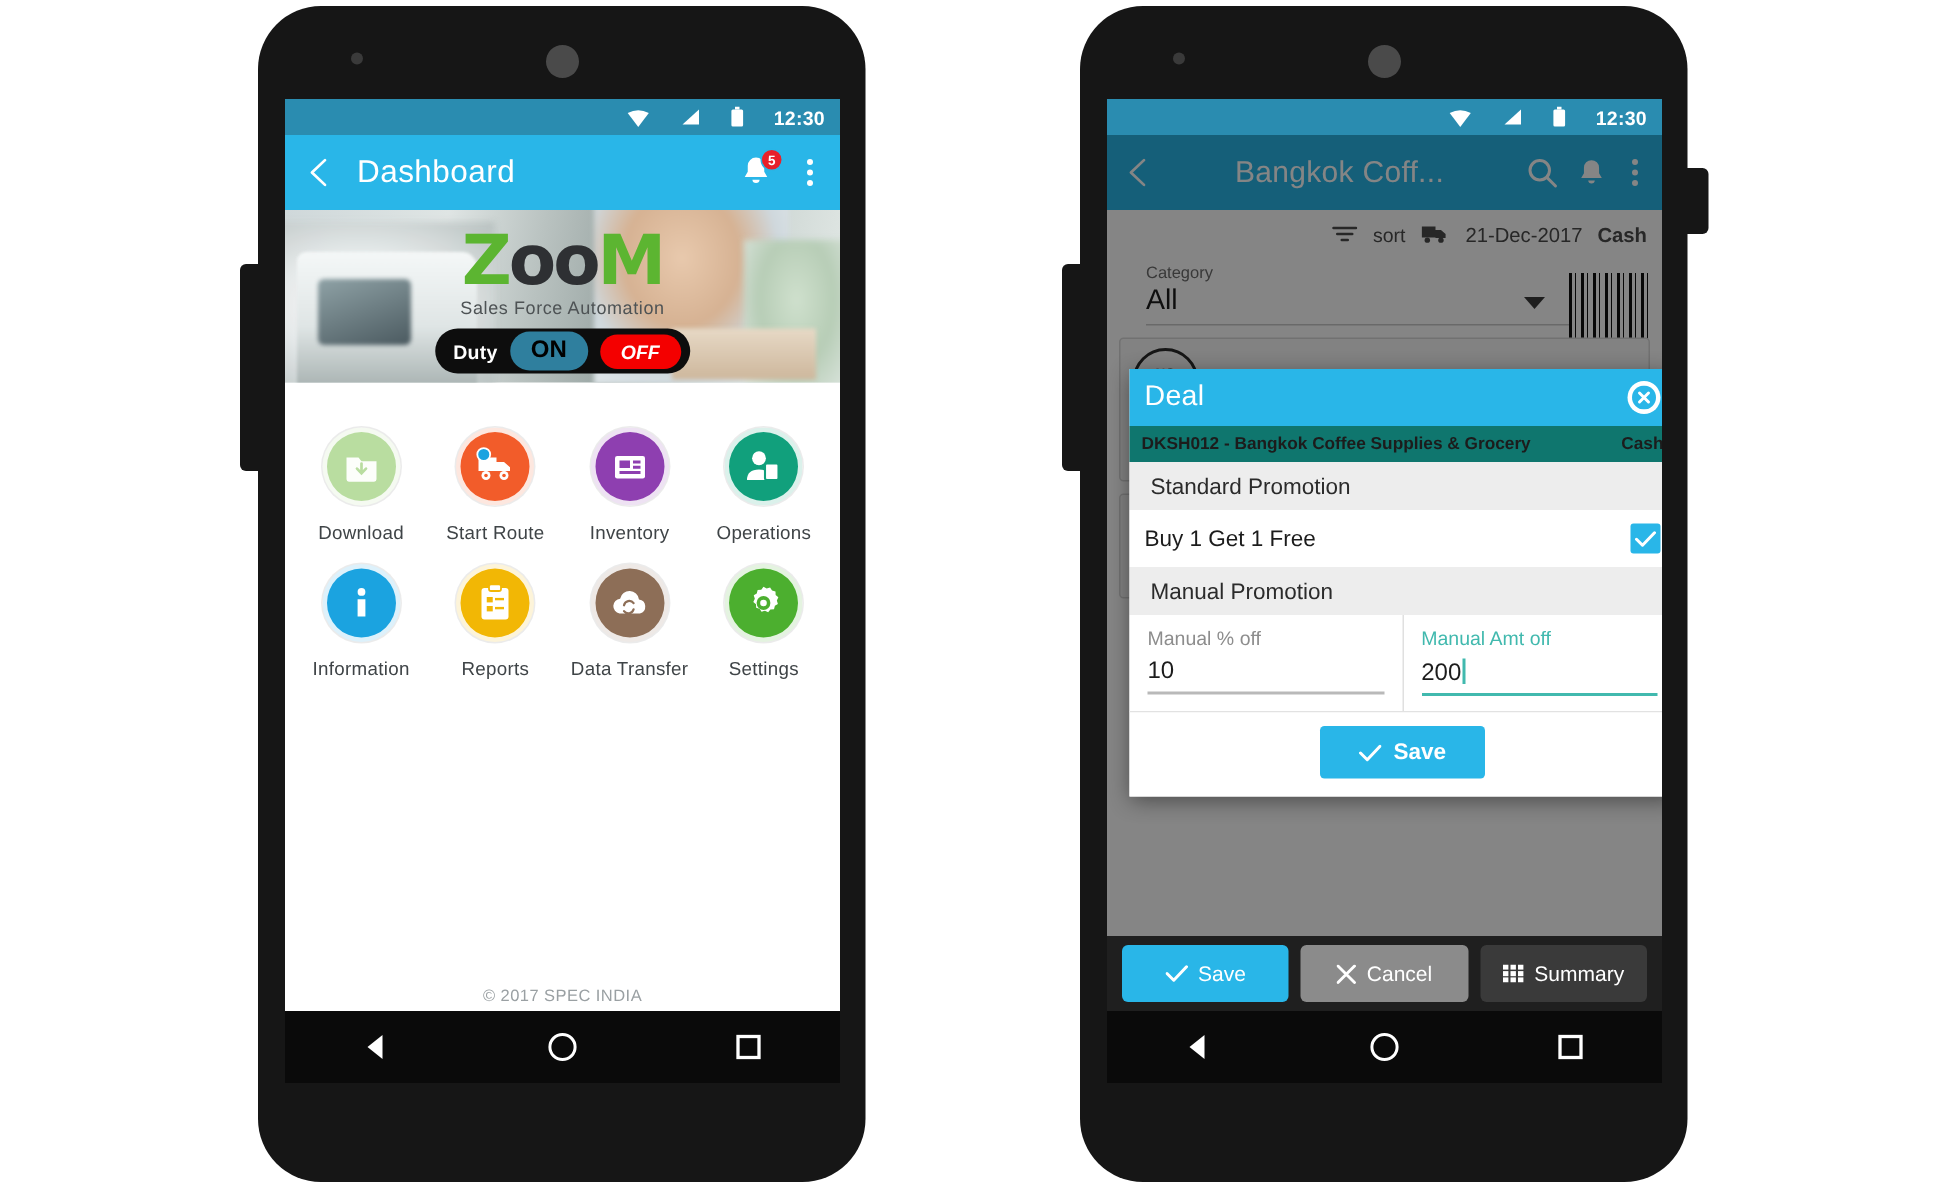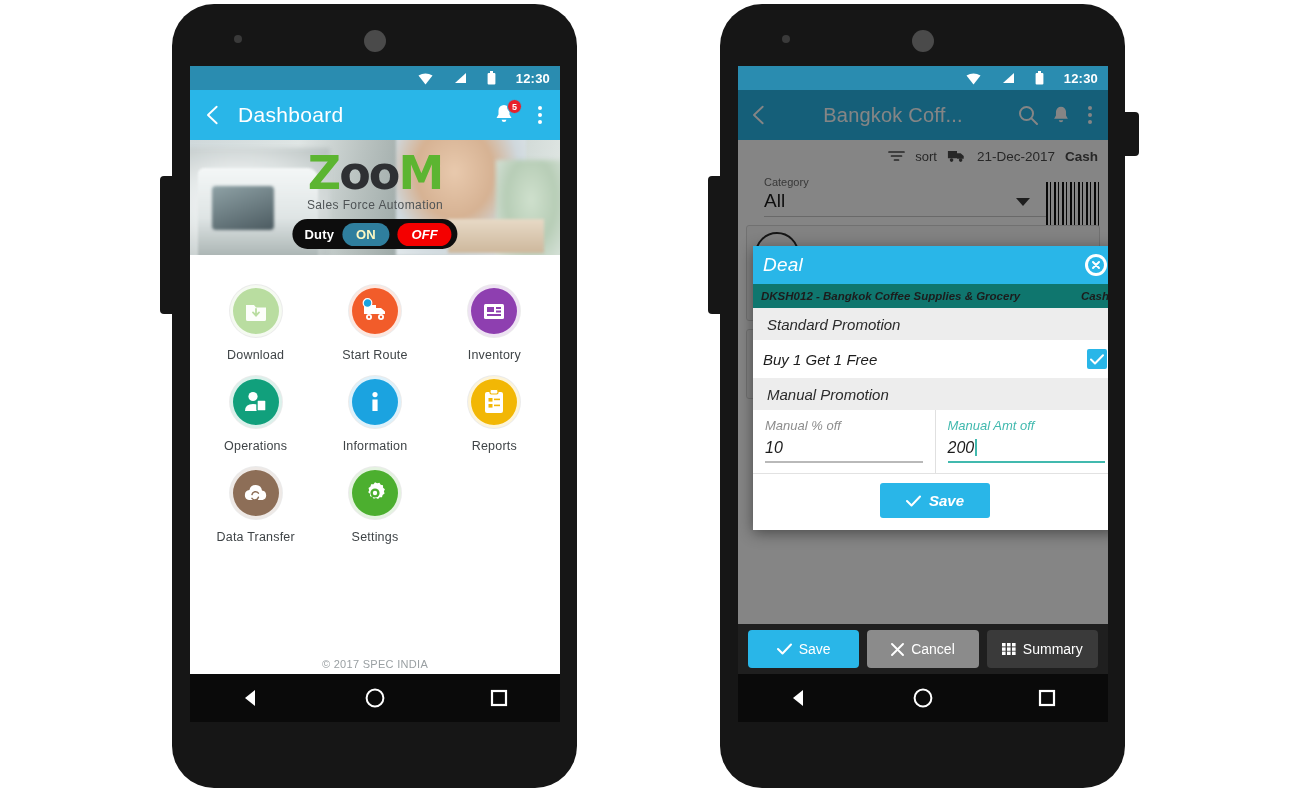--- a/index.html
+++ b/index.html
@@ -118,31 +118,31 @@
   .logo-sub {
     margin-top: 2px; color: #4e5355; font-size: 12px; letter-spacing: .4px;
   }
   .duty-pill {
     position: absolute; left: 50%; transform: translateX(-50%); bottom: 6px;
     background: #0d0d0d; border-radius: 22px; height: 30px;
     display: flex; align-items: center; padding: 0 6px 0 12px; gap: 8px;
   }
   .duty-label { color: #ffffff; font-size: 13px; font-weight: bold; letter-spacing: .2px;}
   .duty-on {
-    background: #2f7f9e; color: #fef9c3; font-size: 13px; font-weight: bold;
+    background: #2f7f9e; color: #000000; font-size: 16px; font-weight: bold;
     border-radius: 14px; padding: 4px 14px;
   }
   .duty-off {
     background: #f40000; color: #ffffff; font-size: 13px; font-weight: bold;
     border-radius: 14px; padding: 4px 14px; font-style: italic;
   }
 
   .grid {
     padding: 22px 6px 0 6px;
-    display: grid; grid-template-columns: repeat(3,1fr); row-gap: 6px;
+    display: grid; grid-template-columns: repeat(4,1fr); row-gap: 6px;
   }
   .tile { text-align: center; padding-top: 8px; }
   .tile .ring {
     width: 52px; height: 52px; border-radius: 50%;
     margin: 0 auto; display: flex; align-items: center; justify-content: center;
     border: 3px solid rgba(255,255,255,.85);
     box-shadow: 0 0 0 1px rgba(0,0,0,.08);
   }
   .tile .lbl {
     margin-top: 11px; font-size: 12.5px; color: #3f4447; letter-spacing: .2px;
@@ -581,21 +581,21 @@
               <rect x="5" y="4.4" width="3.6" height="3.4" fill="#fff"></rect>
               <rect x="10" y="4.4" width="3.6" height="3.4" fill="#fff"></rect>
               <rect x="0" y="8.6" width="3.6" height="3.4" fill="#fff"></rect>
               <rect x="5" y="8.6" width="3.6" height="3.4" fill="#fff"></rect>
               <rect x="10" y="8.6" width="3.6" height="3.4" fill="#fff"></rect>
             </svg>
           <span>Summary</span>
         </div>
       </div>
 
-      <div class="dialog" style="left:15px; top:180px; width:364px;font-style:italic;">
+      <div class="dialog" style="left:15px; top:180px; width:364px;">
         <div class="dlg-head">
           <span class="dlg-title">Deal</span>
           <div class="dlg-close">
             <svg width="16" height="16" viewBox="0 0 16 16">
                 <circle cx="8" cy="8" r="8" fill="#29b6e8"></circle>
                 <path d="M5 5 L11 11 M11 5 L5 11" stroke="#fff" stroke-width="2" stroke-linecap="round"></path>
               </svg>
           </div>
         </div>
 

